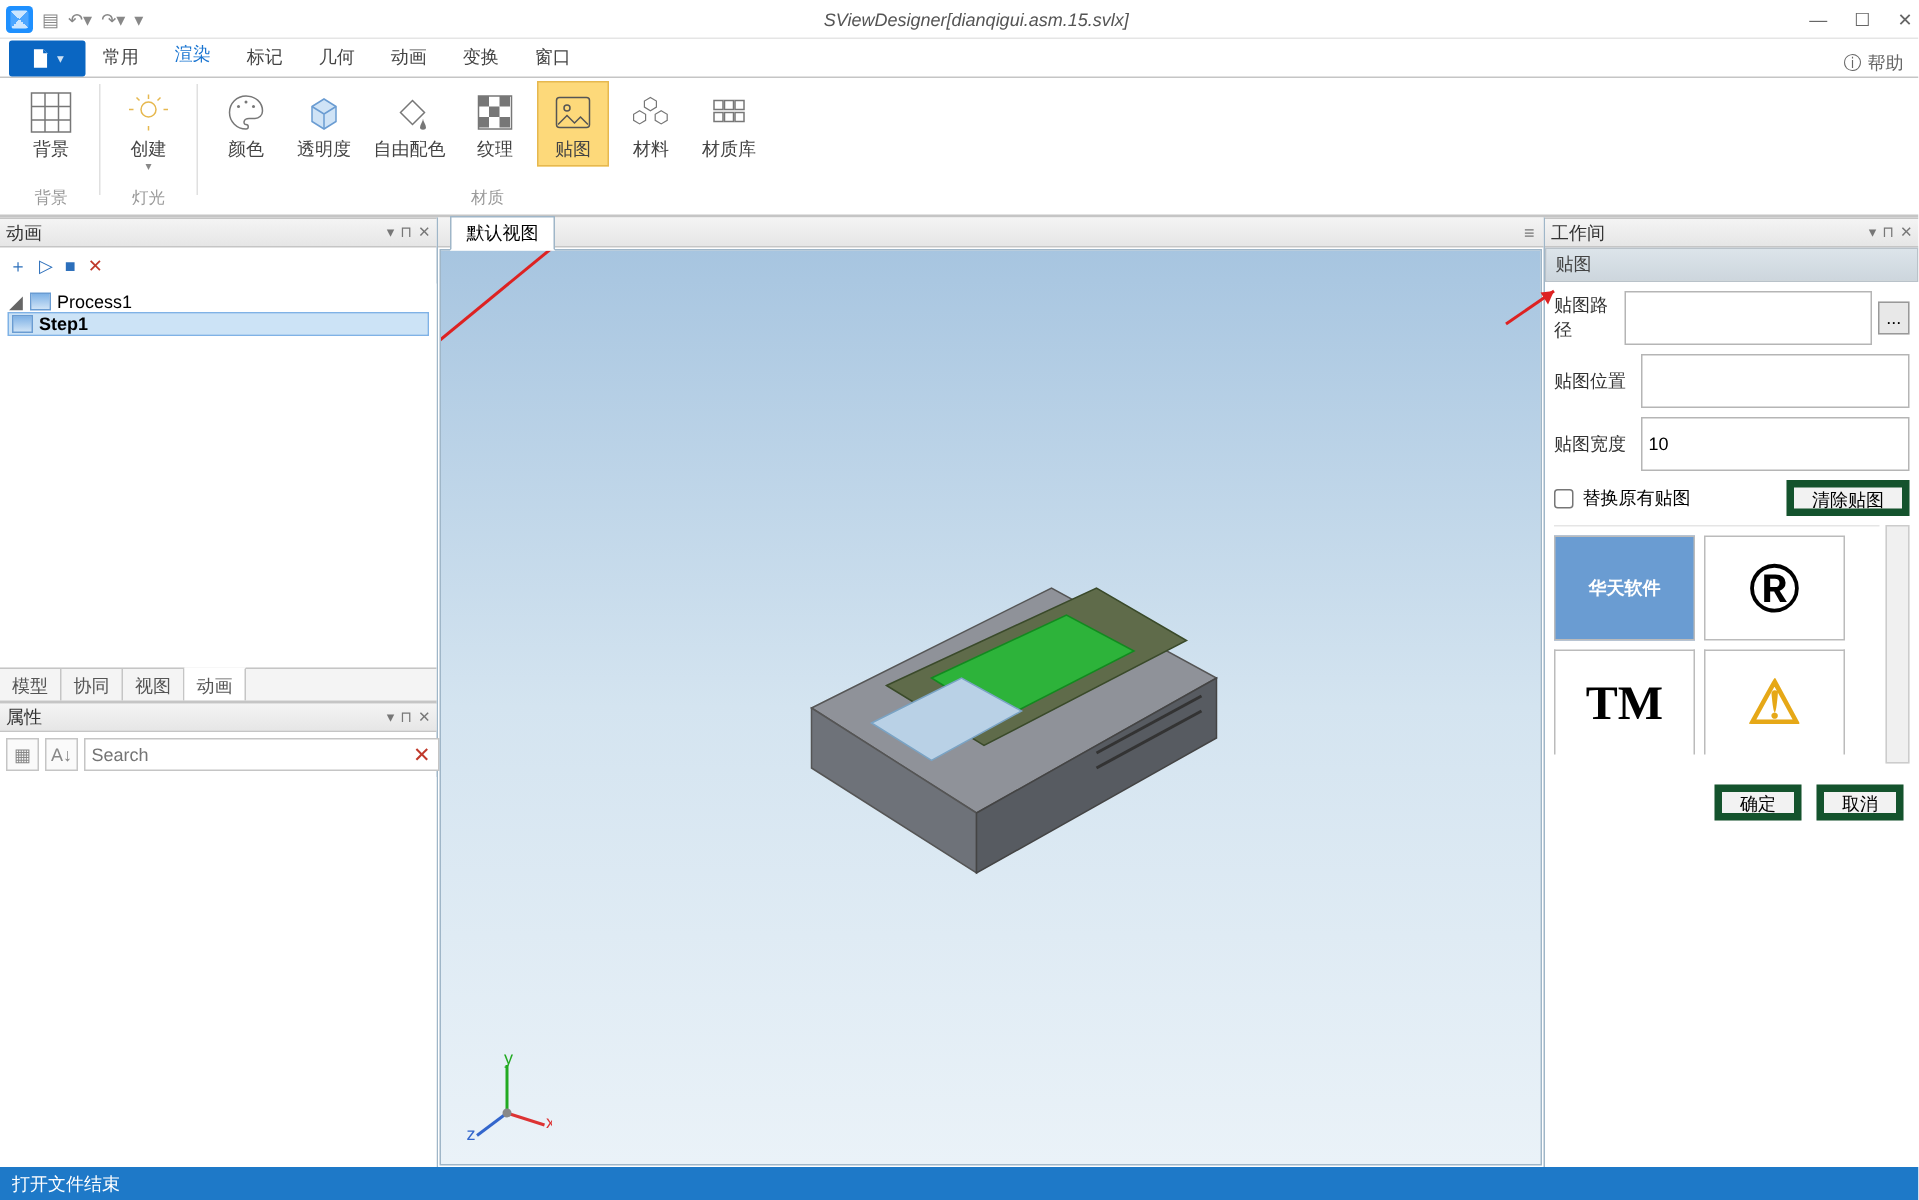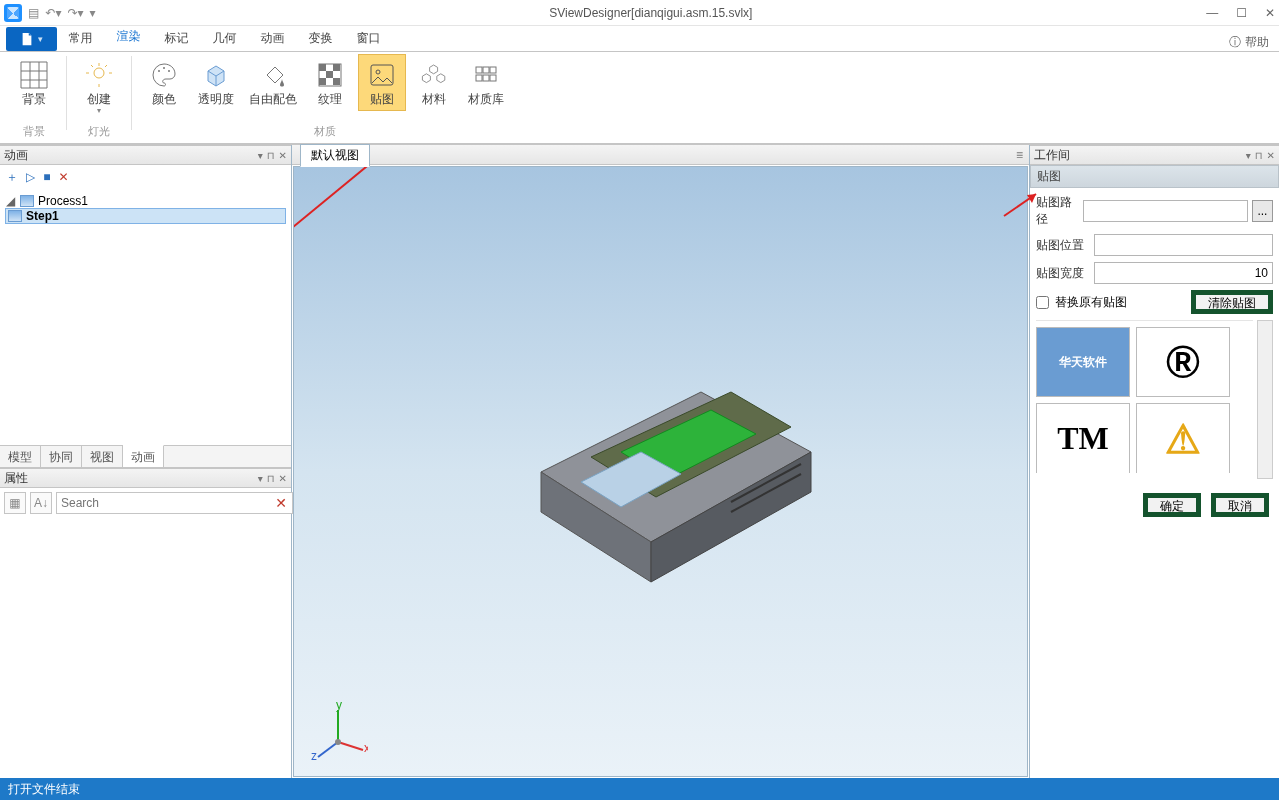--- a/index.html
+++ b/index.html
@@ -2,21 +2,21 @@
 <html><head>
 <meta charset="utf-8">
 <style>
 * { box-sizing: border-box; margin: 0; padding: 0; font-family: "Microsoft YaHei", Tahoma, sans-serif; font-size: 12px; }
 body { background: #fff; width: 1279px; height: 800px; overflow: hidden; display: flex; flex-direction: column; }
 .titlebar { height: 26px; display: flex; align-items: center; padding: 0 4px; border-bottom: 1px solid #e5e5e5; }
 .titlebar .qat { display: flex; align-items: center; gap: 6px; }
 .titlebar .qat .logo { width: 18px; height: 18px; background: #1e90ff; border-radius: 3px; position: relative; }
 .titlebar .qat .logo::after { content: ""; position: absolute; inset: 3px; background: conic-gradient(from 45deg, #4da6ff 0 25%, #cce6ff 0 50%, #4da6ff 0 75%, #cce6ff 0 100%); border-radius: 2px; }
 .titlebar .qat span { color: #888; cursor: pointer; }
-.titlebar .title { flex: 1; text-align: center; color: #555; }
+.titlebar .title { flex: 1; text-align: center; color: #555; font-style: italic; }
 .titlebar .winbtns { display: flex; gap: 18px; color: #666; font-size: 14px; }
 .titlebar .winbtns span { cursor: pointer; }
 .ribbon-tabs-row { height: 26px; display: flex; align-items: flex-end; padding-left: 6px; gap: 0; border-bottom: 1px solid #c5c5c5; }
 .file-btn { background: #0a66c2; color: #fff; padding: 4px 14px; display: flex; align-items: center; height: 24px; border-radius: 2px; cursor: pointer; }
 .file-btn::after { content: "▾"; margin-left: 4px; font-size: 9px; opacity: .8; }
 .ribbon-tab { padding: 4px 12px; color: #444; cursor: pointer; }
 .ribbon-tab.active { color: #1a75d1; border-bottom: 2px solid transparent; position: relative; }
 .help-link { margin-left: auto; margin-right: 10px; display: flex; align-items: center; gap: 4px; color: #666; cursor: pointer; }
 .ribbon { height: 92px; background: #fff; border-bottom: 1px solid #c5c5c5; display: flex; padding: 2px 6px 0 6px; align-items: flex-start; }
 .ribbon-group { display: flex; flex-direction: column; align-items: center; height: 100%; padding: 0 4px; }
@@ -53,21 +53,21 @@
 .prop-toolbar .clear { color: #c0392b; cursor: pointer; font-size: 14px; margin-left: -22px; }
 .center-tab { position: absolute; top: -1px; left: 8px; background: #fff; border: 1px solid #9fb6c8; border-bottom: 1px solid #fff; padding: 2px 10px; z-index: 2; }
 .center-hdr { height: 20px; background: linear-gradient(#f4f4f4,#e6e6e6); border-bottom: 1px solid #c5c5c5; display: flex; align-items: center; padding: 0 6px; }
 .viewport { flex: 1; position: relative; background: linear-gradient(#a7c5e0 0%, #d4e4f0 50%, #eaf2f8 100%); border: 1px solid #9fb6c8; margin: 1px; overflow: hidden; }
 .model { position: absolute; left: 50%; top: 50%; transform: translate(-50%,-50%); width: 360px; height: 240px; }
 .axis { position: absolute; left: 14px; bottom: 14px; width: 60px; height: 60px; }
 .workpanel-body { flex: 1; background: #fff; padding: 6px; display: flex; flex-direction: column; gap: 6px; }
 .sub-title { background: linear-gradient(#dce4ea,#cdd6dd); border: 1px solid #b9c2c9; padding: 2px 6px; color: #444; }
 .form-row { display: flex; align-items: center; gap: 4px; }
 .form-row label { width: 54px; color: #333; }
-.form-row input[type=text] { flex: 1; height: 22px; border: 1px solid #b5b5b5; padding: 5px 4px; text-align: right; }
+.form-row input[type=text] { flex: 1; height: 36px; border: 1px solid #b5b5b5; padding: 5px 4px; }
 .form-row button { height: 22px; width: 26px; border: 1px solid #999; background: #e8e8e8; cursor: pointer; }
 .chk-row { display: flex; align-items: center; gap: 6px; }
 .btn { height: 24px; padding: 0 12px; border: 5px solid #14532d; background: #f2f2f2; cursor: pointer; }
 .thumb-grid { display: flex; flex-wrap: wrap; gap: 6px; border-top: 1px solid #e5e5e5; padding: 6px 0; }
 .thumb { width: 94px; height: 70px; border: 1px solid #bbb; display: flex; align-items: center; justify-content: center; font-size: 28px; font-weight: bold; cursor: pointer; }
 .thumb-scroll { width: 16px; background: #f0f0f0; border: 1px solid #ccc; }
 .bottom-btns { display: flex; justify-content: flex-end; gap: 10px; padding: 8px 4px; }
 .statusbar { height: 22px; background: #1e79c8; color: #fff; display: flex; align-items: center; padding: 0 8px; }
 .watermark { position: absolute; left: 50%; top: 44%; transform: translate(-50%,-50%); color: rgba(120,130,140,.35); font-size: 20px; font-family: "SimSun"; pointer-events: none; }
 </style>

